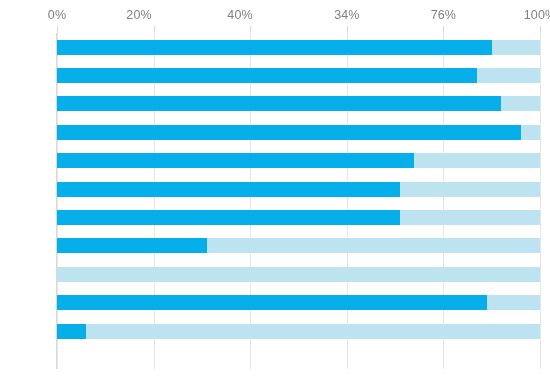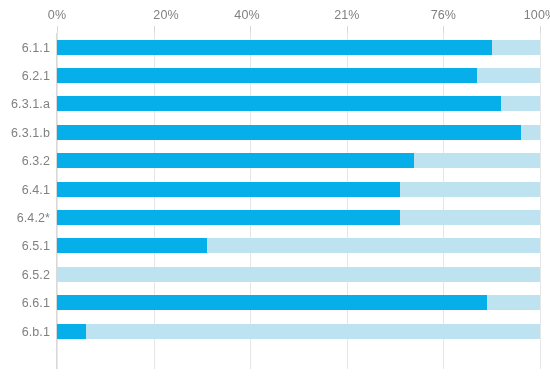--- a/index.html
+++ b/index.html
@@ -126,51 +126,38 @@
     letter-spacing: 0.1px;
   }
 </style>
 </head>
 <body>
 
 <div id="chart-root">
 
   <div id="x-axis-labels">
       <span class="x-tick-label" style="left: 57px;">0%</span>
-      <span class="x-tick-label" style="left: 166px;">20%</span>
-      <span class="x-tick-label" style="left: 247px;">40%</span>
-      <span class="x-tick-label" style="left: 346.8px;">21%</span>
+      <span class="x-tick-label" style="left: 139px;">20%</span>
+      <span class="x-tick-label" style="left: 240px;">40%</span>
+      <span class="x-tick-label" style="left: 346.8px;">34%</span>
       <span class="x-tick-label" style="left: 443.4px;">76%</span>
       <span class="x-tick-label" style="left: 540px;">100%</span>
     </div>
 
   <div id="x-tick-marks">
       <div class="x-tick-mark" style="left: 57px; background: rgb(217, 217, 217);"></div>
       <div class="x-tick-mark" style="left: 154px; background: rgb(217, 217, 217);"></div>
       <div class="x-tick-mark" style="left: 250px; background: rgb(217, 217, 217);"></div>
       <div class="x-tick-mark" style="left: 347px; background: rgb(217, 217, 217);"></div>
       <div class="x-tick-mark" style="left: 443px; background: rgb(217, 217, 217);"></div>
       <div class="x-tick-mark" style="left: 540px; background: rgb(217, 217, 217);"></div>
     </div>
 
   <div id="y-axis-line"></div>
 
-  <div id="y-axis-labels">
-      <div class="y-tick-label" style="top: 7.5px; color: rgb(128, 128, 128);">6.1.1</div>
-      <div class="y-tick-label" style="top: 35.9px; color: rgb(128, 128, 128);">6.2.1</div>
-      <div class="y-tick-label" style="top: 64.3px; color: rgb(128, 128, 128);">6.3.1.a</div>
-      <div class="y-tick-label" style="top: 92.7px; color: rgb(128, 128, 128);">6.3.1.b</div>
-      <div class="y-tick-label" style="top: 121.1px; color: rgb(128, 128, 128);">6.3.2</div>
-      <div class="y-tick-label" style="top: 149.5px; color: rgb(128, 128, 128);">6.4.1</div>
-      <div class="y-tick-label" style="top: 177.9px; color: rgb(128, 128, 128);">6.4.2*</div>
-      <div class="y-tick-label" style="top: 206.3px; color: rgb(128, 128, 128);">6.5.1</div>
-      <div class="y-tick-label" style="top: 234.7px; color: rgb(128, 128, 128);">6.5.2</div>
-      <div class="y-tick-label" style="top: 263.1px; color: rgb(128, 128, 128);">6.6.1</div>
-      <div class="y-tick-label" style="top: 291.5px; color: rgb(128, 128, 128);">6.b.1</div>
-    </div>
 
   <div id="plot-area">
     <div id="grid-lines">
         <div class="grid-line" style="left: 0px; background: rgb(230, 230, 230);"></div>
         <div class="grid-line" style="left: 97px; background: rgb(230, 230, 230);"></div>
         <div class="grid-line" style="left: 193px; background: rgb(230, 230, 230);"></div>
         <div class="grid-line" style="left: 290px; background: rgb(230, 230, 230);"></div>
         <div class="grid-line" style="left: 386px; background: rgb(230, 230, 230);"></div>
         <div class="grid-line" style="left: 483px; background: rgb(230, 230, 230);"></div>
       </div>

